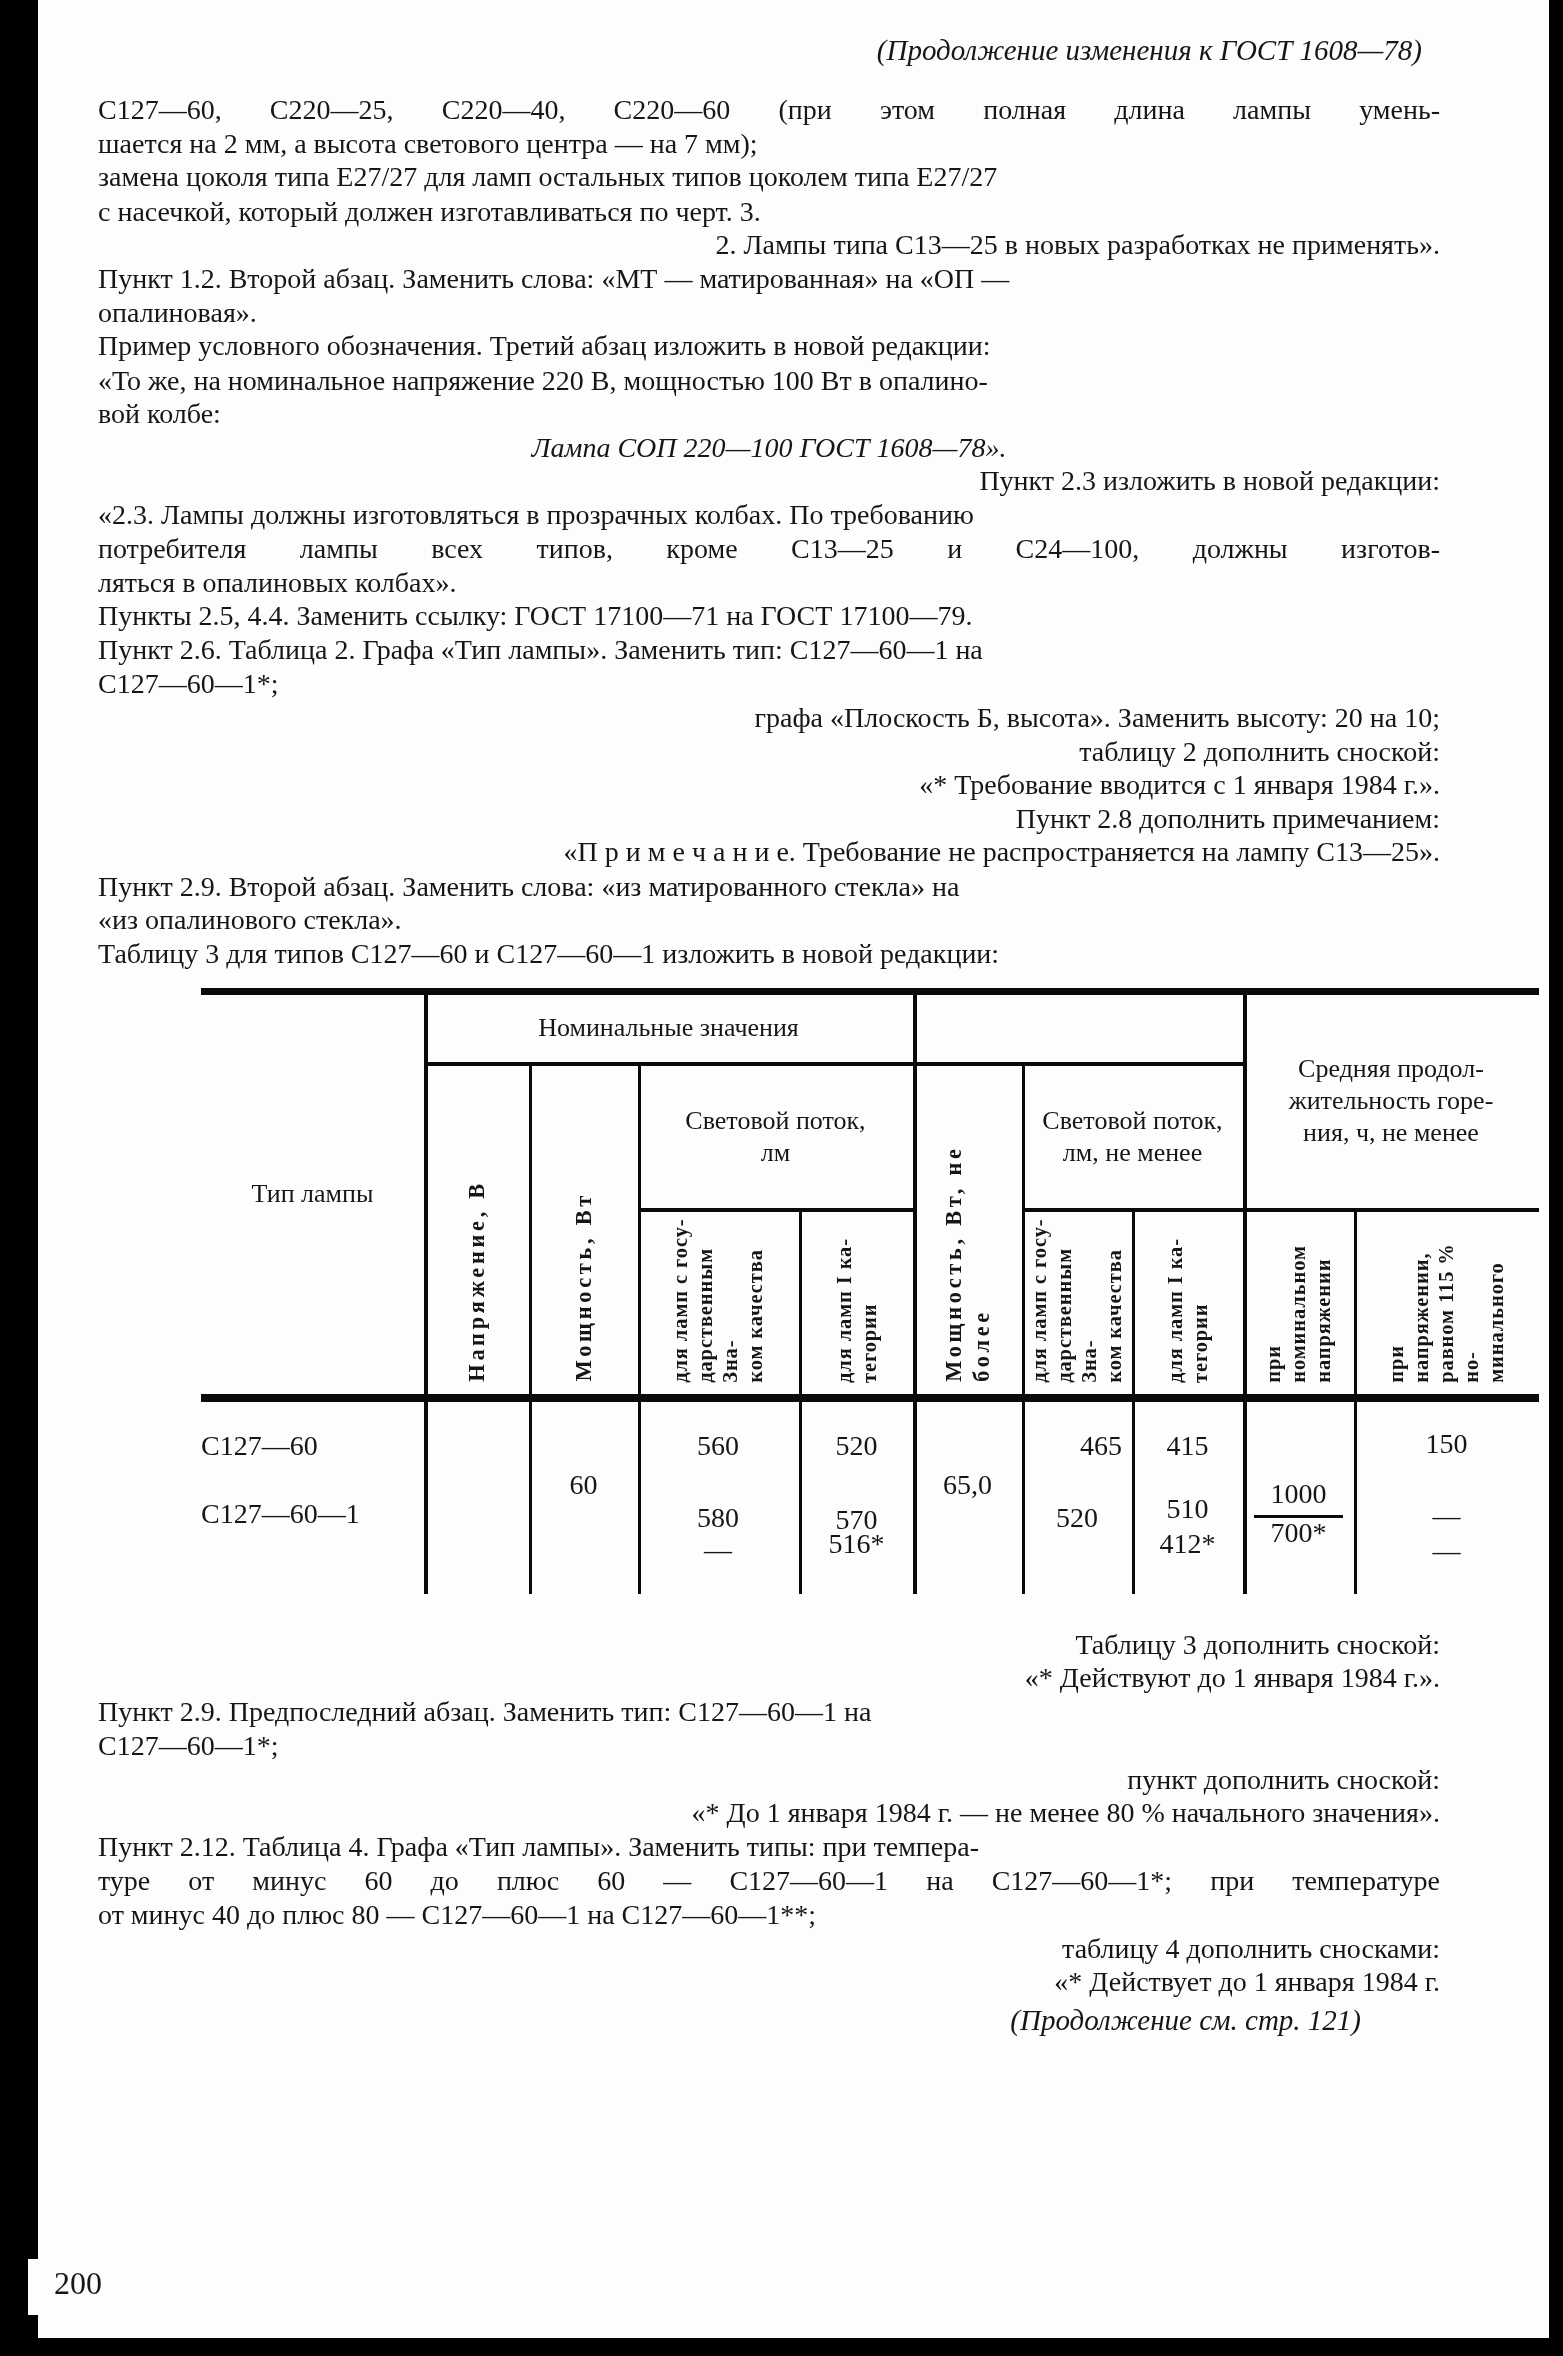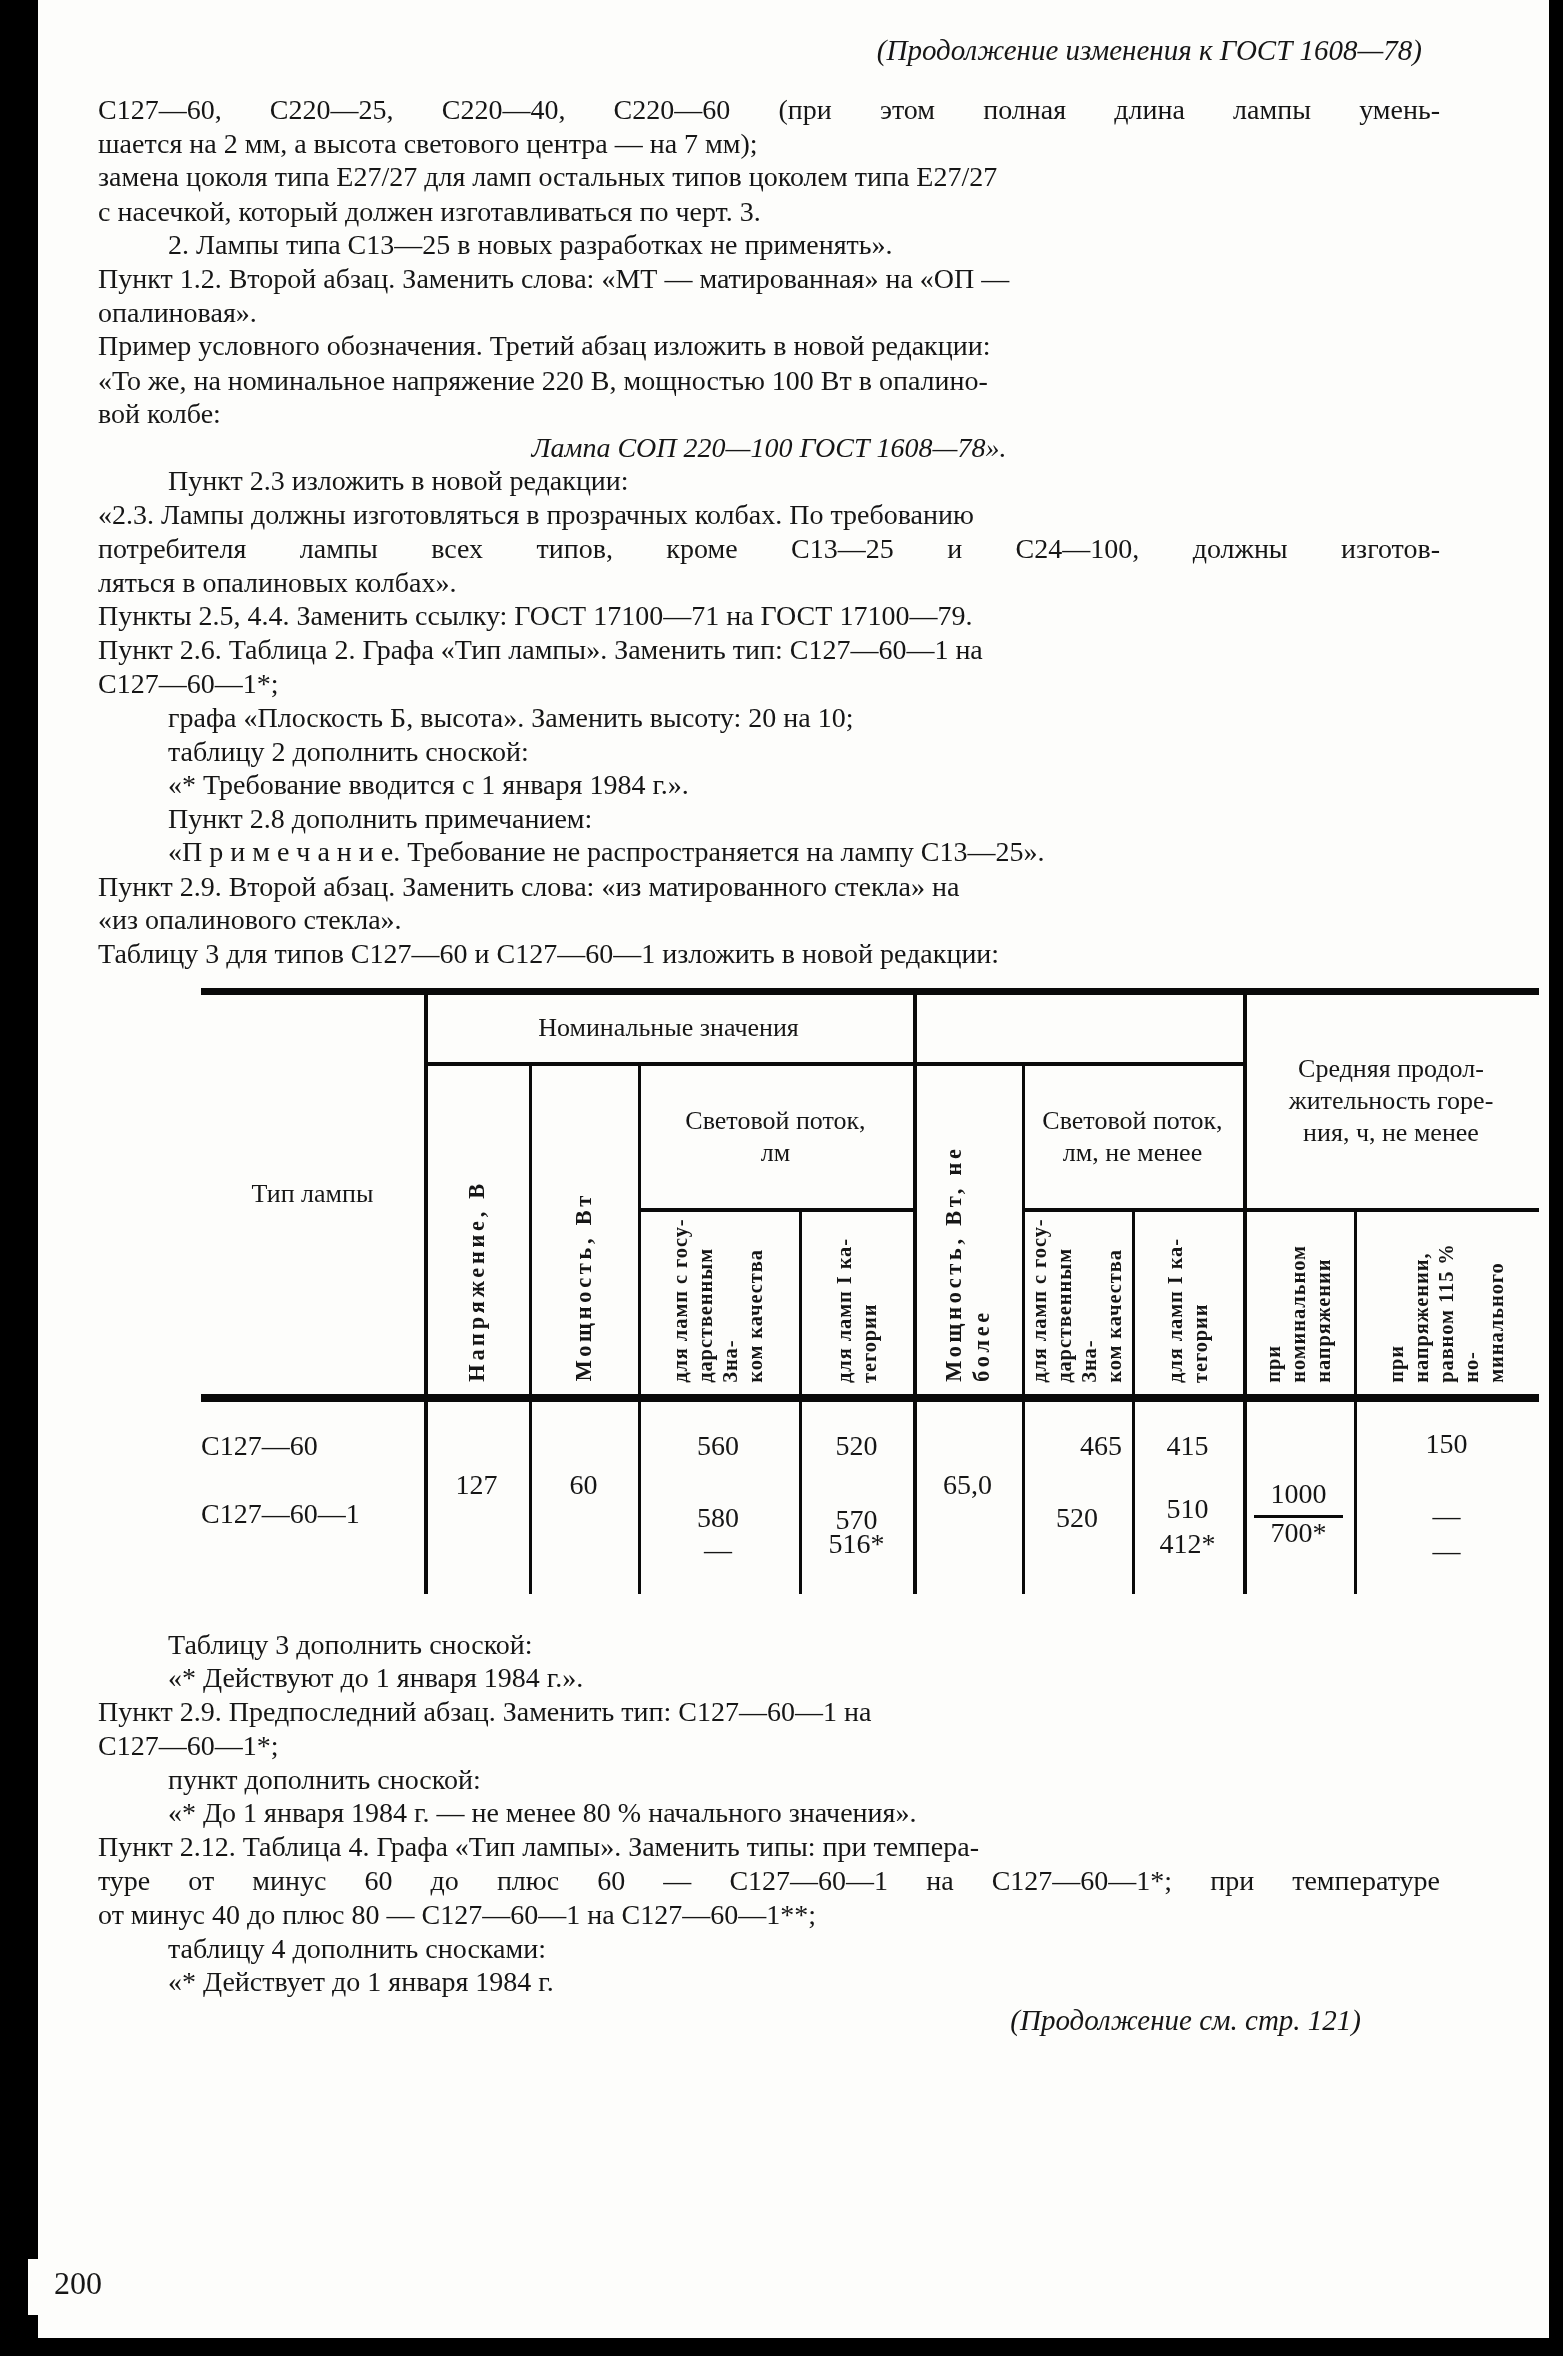--- a/index.html
+++ b/index.html
@@ -16,21 +16,21 @@
   .edge-bottom{left:0;top:2338px;width:1563px;height:18.6px;}
 
   .content{position:absolute;left:98px;top:0;width:1342px;height:2250px;}
   .hdr-italic{position:absolute;top:34px;left:0;width:1324px;text-align:right;
     font-style:italic;font-size:29px;}
   .ftr-italic{position:absolute;top:2004px;left:0;width:1263px;text-align:right;
     font-style:italic;font-size:29px;}
   .pageno{position:absolute;left:54px;top:2265px;font-size:32px;}
 
   .tline{position:absolute;left:0;width:1342px;font-size:28px;line-height:34px;white-space:nowrap;}
-  .tline.i{text-indent:70px;}
+  .tline.i{text-indent:70px;text-align:right;}
   .tline.j{white-space:normal;text-align:justify;text-align-last:justify;}
   .tline.c{text-align:center;font-style:italic;white-space:normal;text-indent:0;}
 
   
   .twrap{position:absolute;left:103px;top:988px;width:1338px;height:606px;}
   .rule{position:absolute;background:#0a0a0a;}
   .hcell{position:absolute;display:flex;align-items:center;justify-content:center;
     text-align:center;font-size:26px;line-height:32px;white-space:pre-line;}
   .vcell{position:absolute;display:flex;align-items:flex-end;justify-content:center;
     padding-bottom:11.2px;box-sizing:border-box;}
@@ -129,23 +129,20 @@
       <div class="vcell" style="left:1153px;top:224px;width:185px;height:182px;">
         <div class="vtext">при напряжении,
 равном 115 % но-
 минального</div>
       </div>
 
       <div class="tb" style="left:0;width:223px;">
         <span class="bv lft" style="top:30px;">С127—60</span>
         <span class="bv lft" style="top:98px;">С127—60—1</span>
       </div>
-      <div class="tb" style="left:223px;width:105px;">
-        <span class="bv" style="top:69px;">127</span>
-      </div>
       <div class="tb" style="left:328px;width:109px;">
         <span class="bv" style="top:69px;">60</span>
       </div>
       <div class="tb" style="left:437px;width:160px;">
         <span class="bv" style="top:30px;">560</span>
         <span class="bv" style="top:102px;">580</span>
         <span class="bv" style="top:134px;">—</span>
       </div>
       <div class="tb" style="left:598px;width:115px;">
         <span class="bv" style="top:30px;">520</span>

